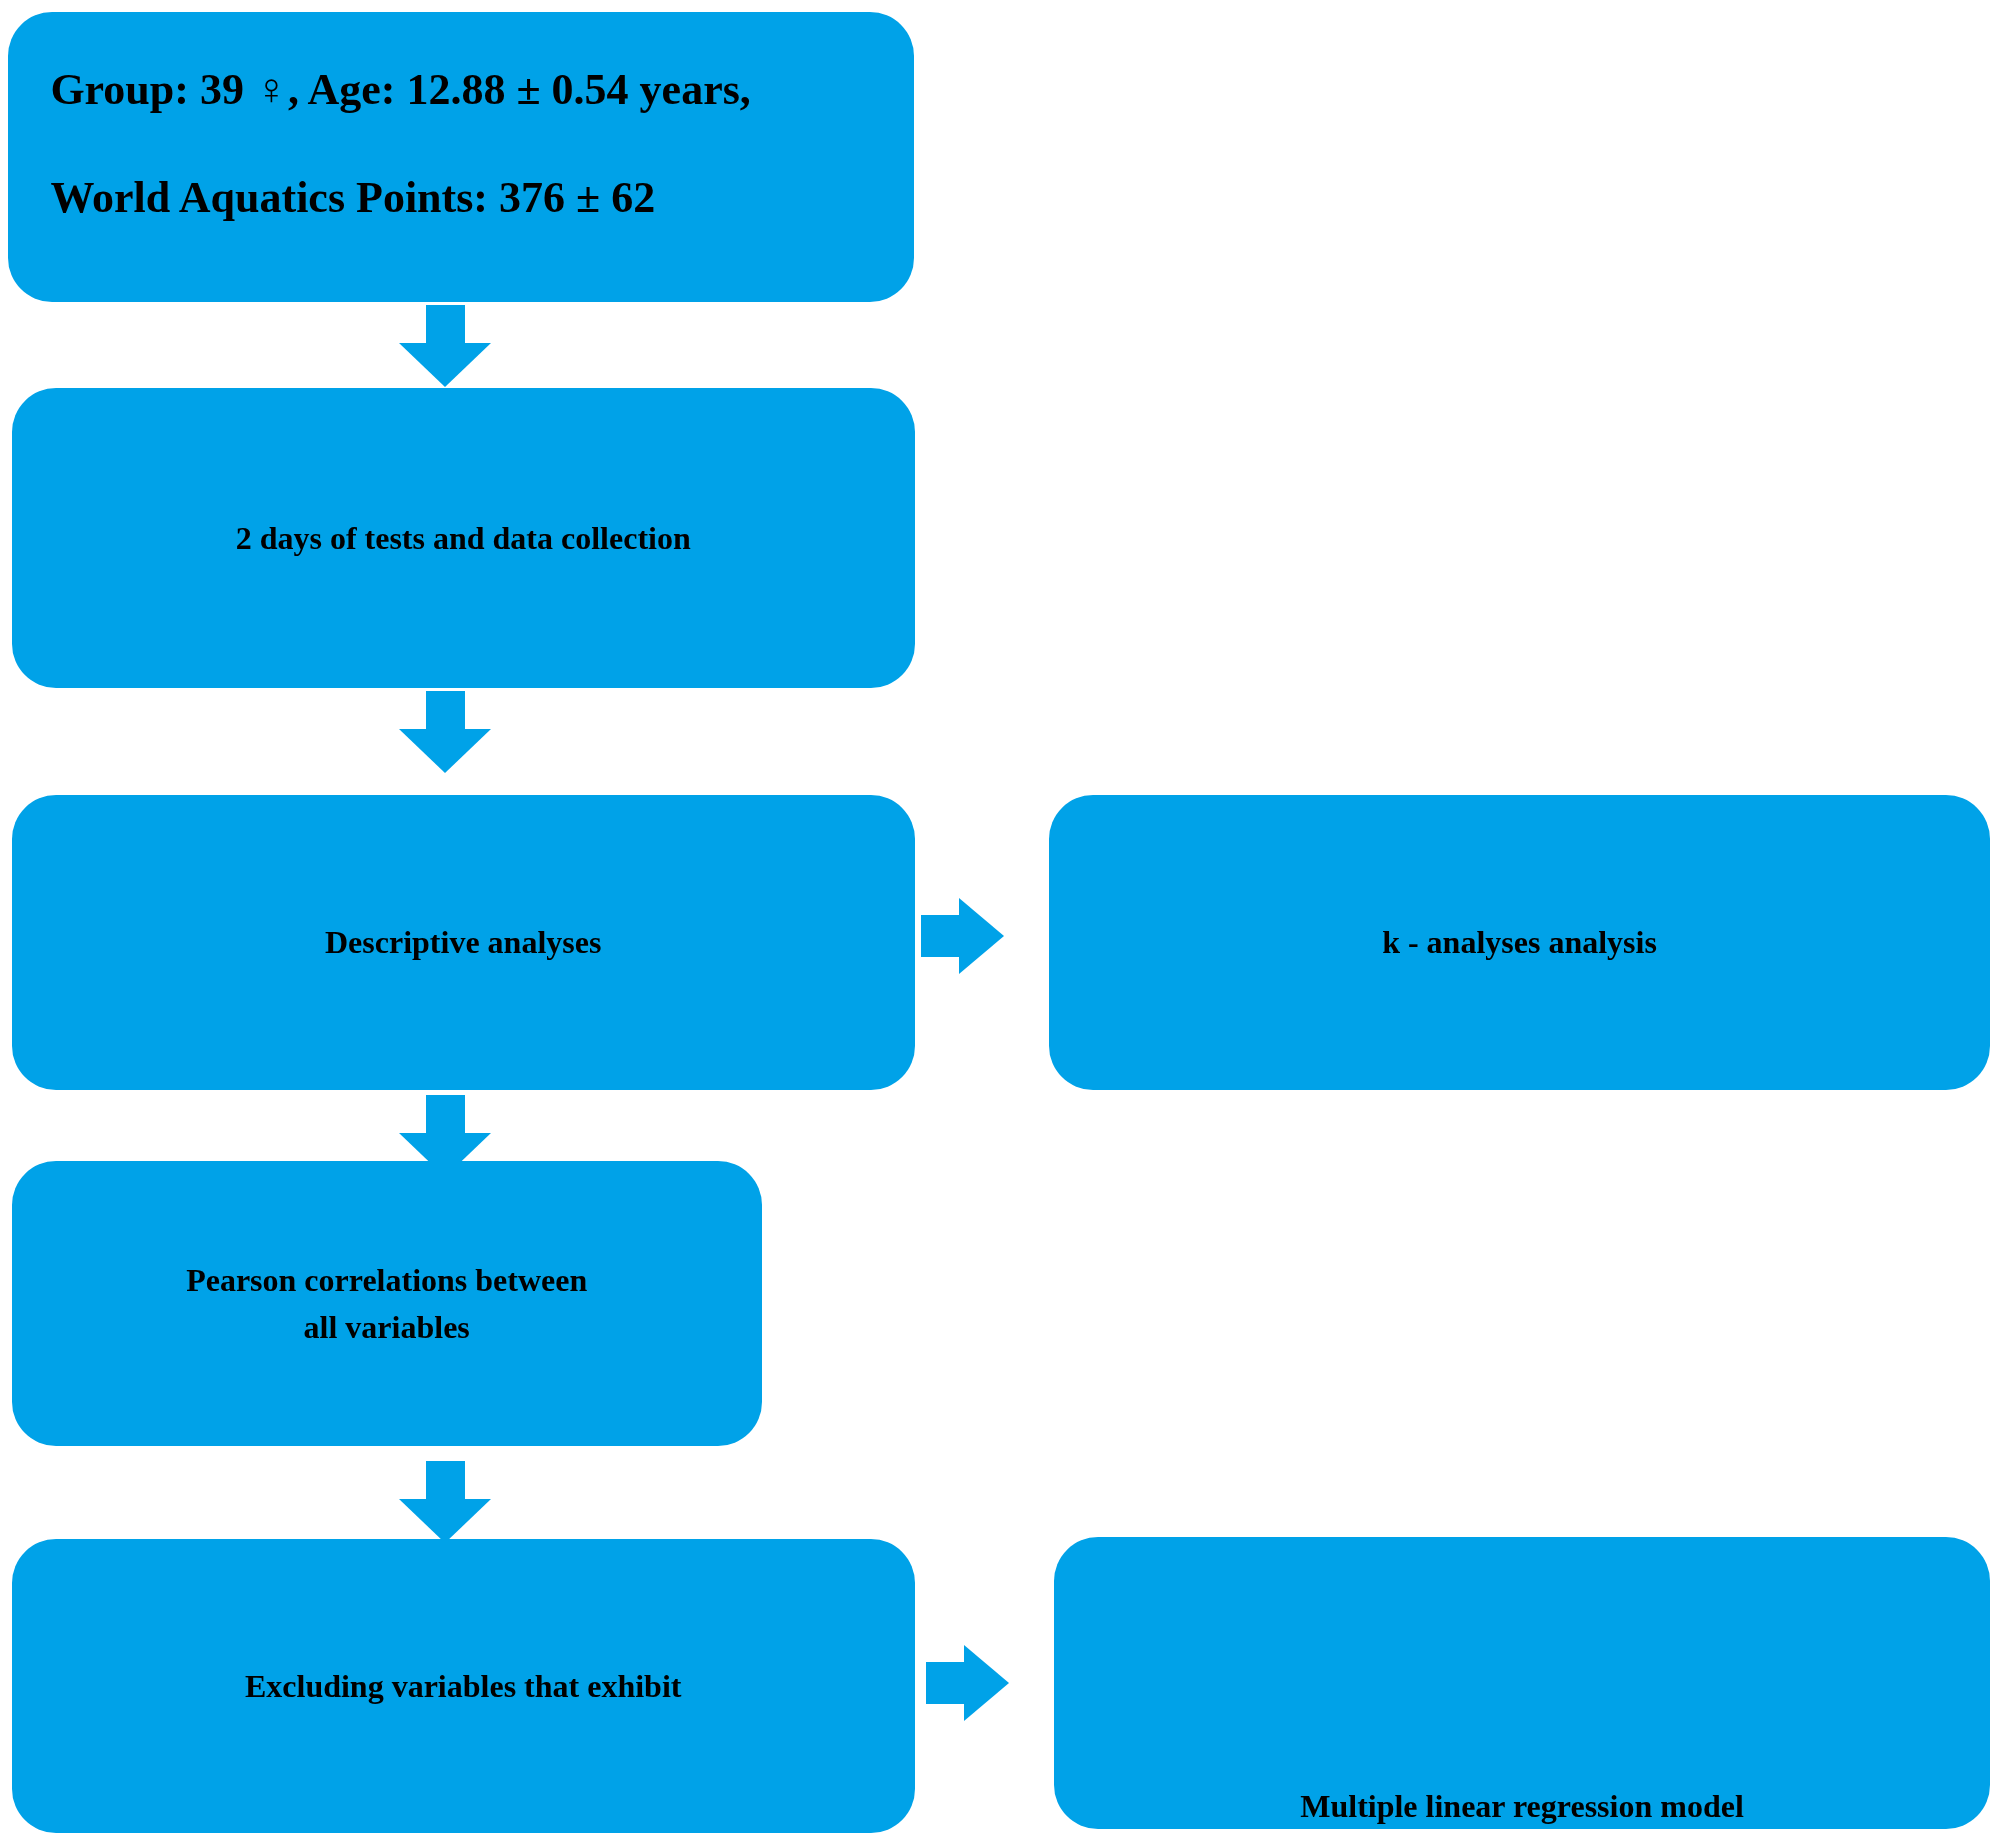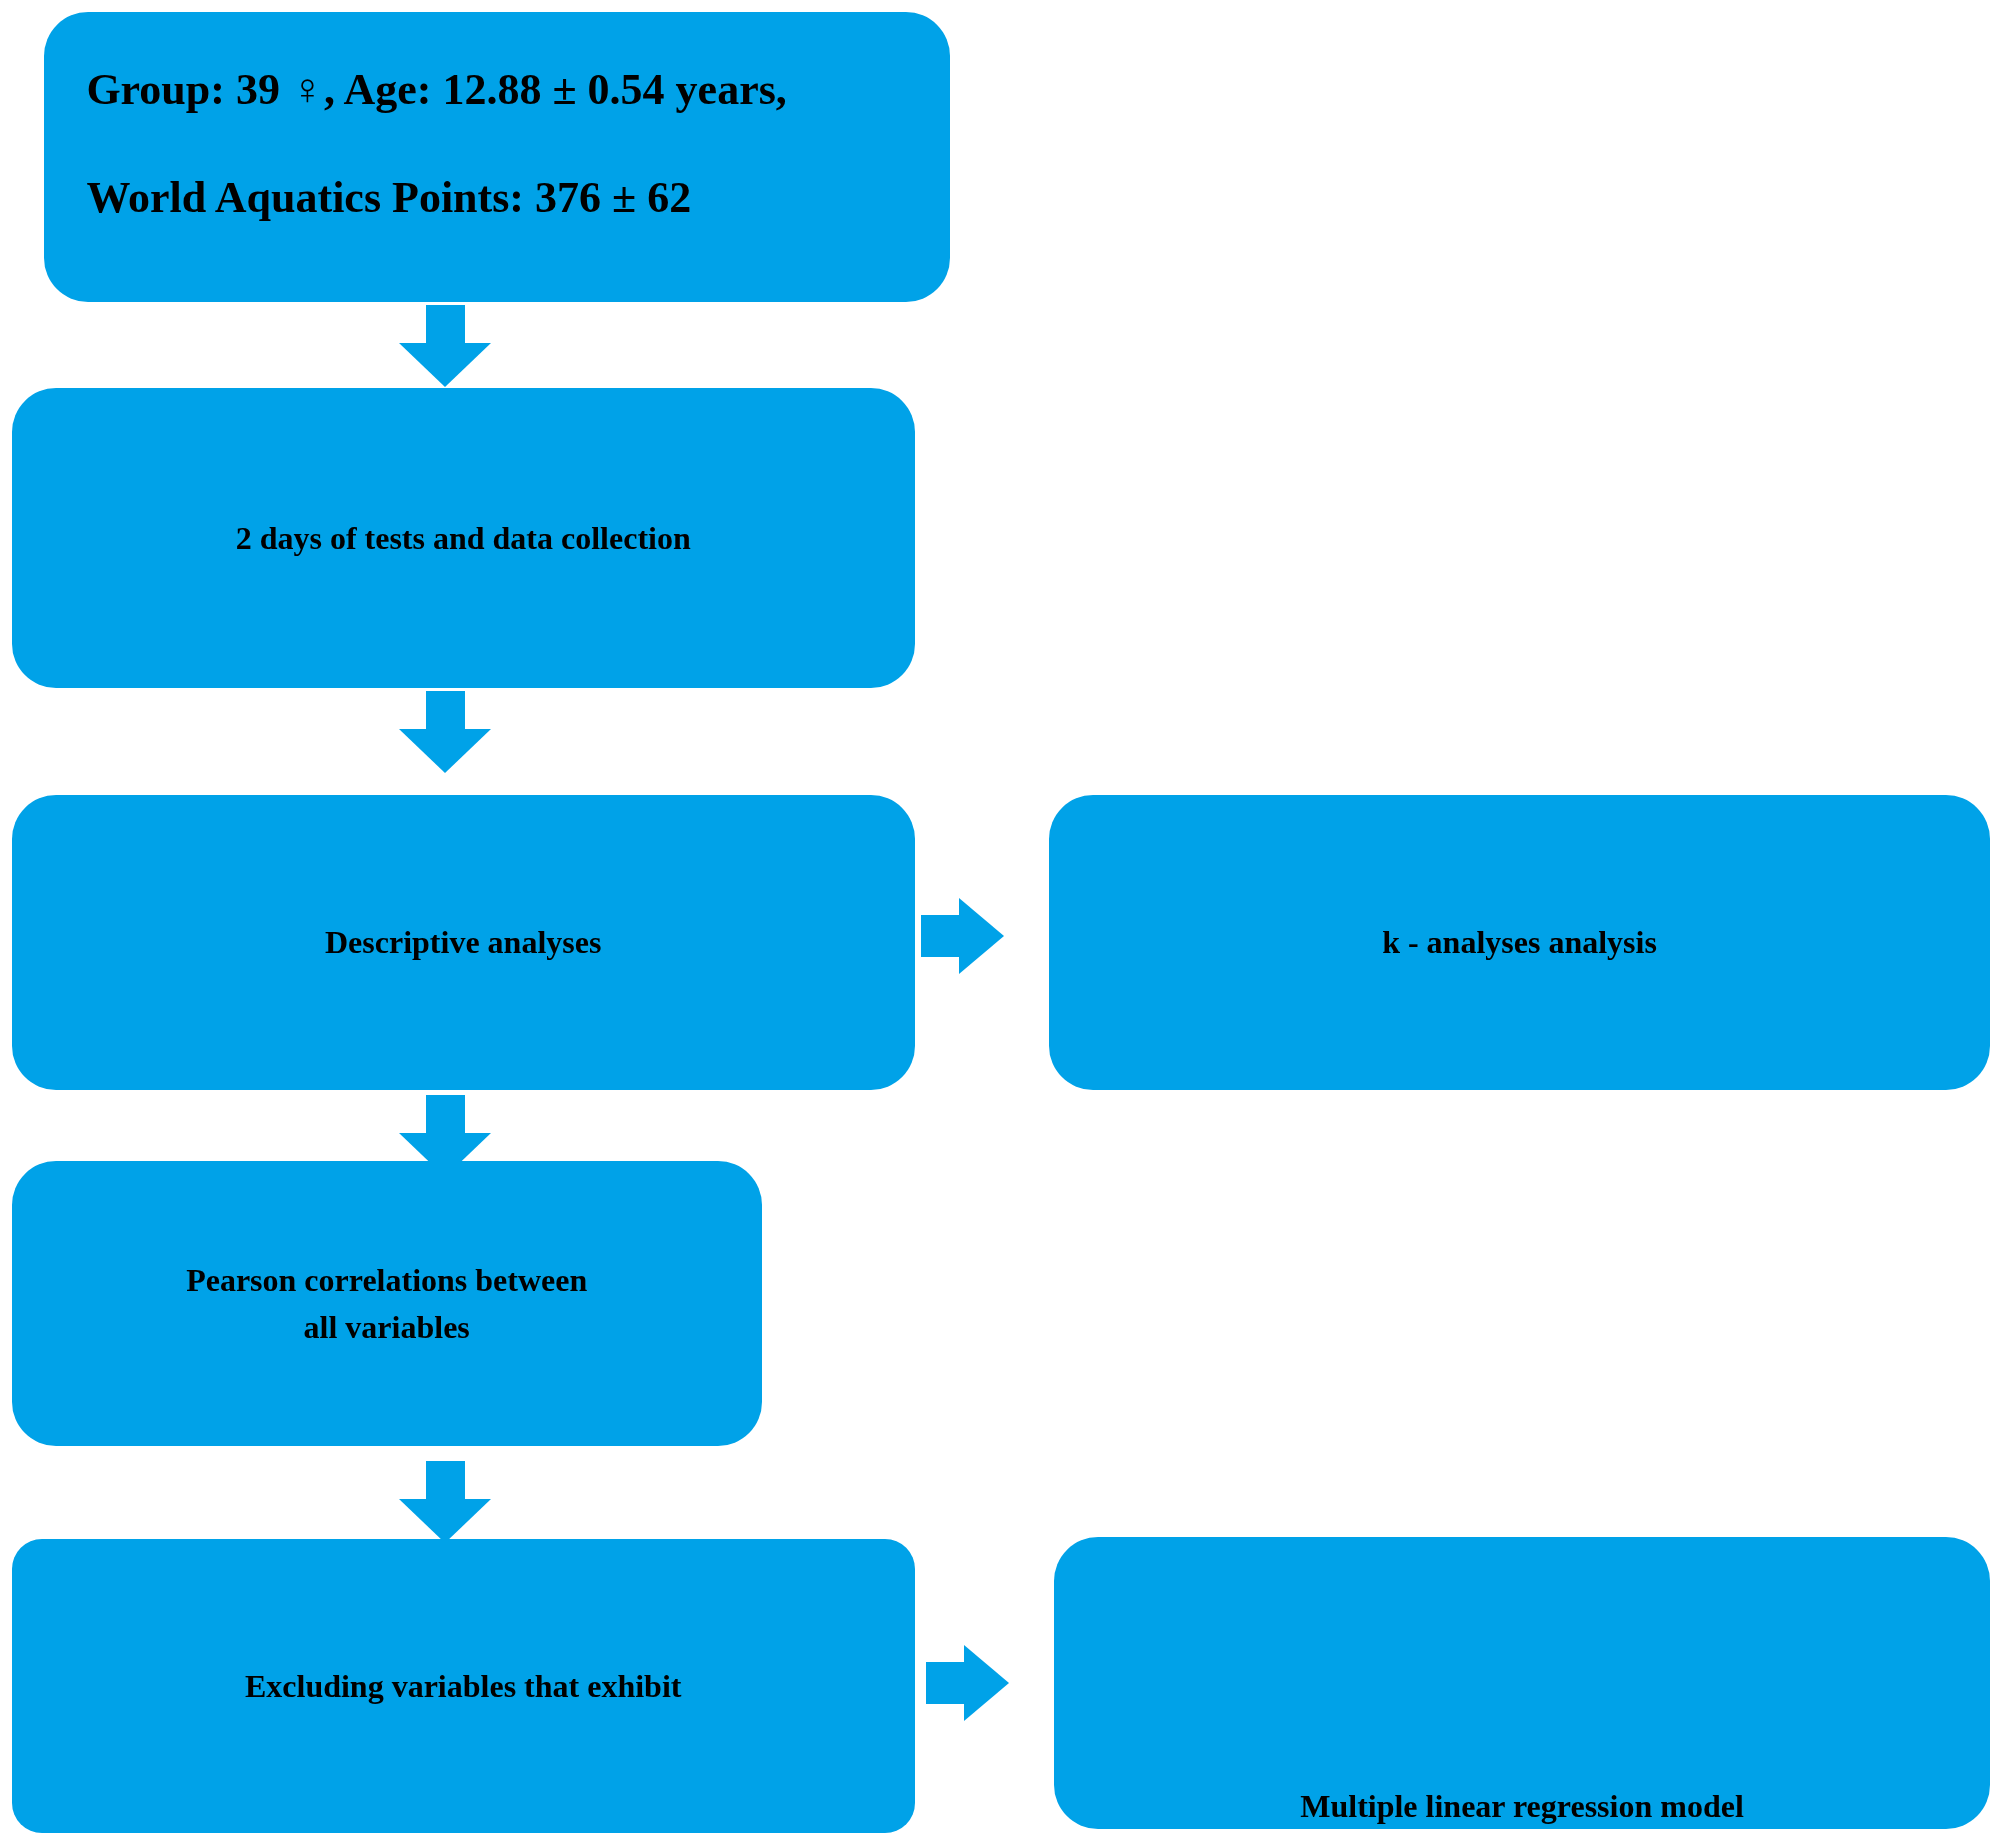--- a/index.html
+++ b/index.html
@@ -29,21 +29,20 @@
     box-sizing: border-box;
   }
   .box.left-align {
     align-items: flex-start;
     text-align: left;
     padding-left: 42px;
     padding-right: 11.7px;
     padding-bottom: 25px;
     font-size: 44px;
     line-height: 1.2;
-    margin-left: 36px;
   }
   .box.left-align .line2 { margin-top: 55px; }
   .arrow-down { position: absolute; width: 92px; height: 81px; }
   .arrow-down .shaft {
     position: absolute; left: 27px; top: 0;
     width: 39px; height: 39px; background: var(--blue);
   }
   .arrow-down .head {
     position: absolute; left: 0; top: 38px;
     width: 0; height: 0;
@@ -62,21 +61,21 @@
     border-top: 38px solid transparent;
     border-bottom: 38px solid transparent;
     border-left: 45px solid var(--blue);
   }
   
   #box-participants { left: 8.4px;   top: 11.7px;   width: 906px; height: 290px; }
   #box-collection   { left: 11.7px;   top: 388px;  width: 903px; height: 300px; }
   #box-descriptive  { left: 11.7px;   top: 795px;  width: 903px; height: 295px; }
   #box-kcluster     { left: 1049px; top: 795px;  width: 941px; height: 295px; }
   #box-pearson      { left: 11.7px;   top: 1161px; width: 750px; height: 285px; }
-  #box-excluding    { left: 11.7px;   top: 1539px; width: 903px; height: 294px; border-radius: 30px; }
+  #box-excluding    { left: 11.7px;   top: 1539px; width: 903px; height: 294px; }
   #box-regression   { left: 1054px; top: 1537px; width: 936px; height: 292px; justify-content: flex-end; }
   
   #arrow-1 { left: 399px;  top: 305px; }
   #arrow-2 { left: 399px;  top: 691px; }
   #arrow-3 { left: 921px; top: 898px; }
   #arrow-4 { left: 399px;  top: 1095px; }
   #arrow-5 { left: 399px;  top: 1461px; }
   #arrow-6 { left: 926px; top: 1645px; }
 </style>
 </head>

